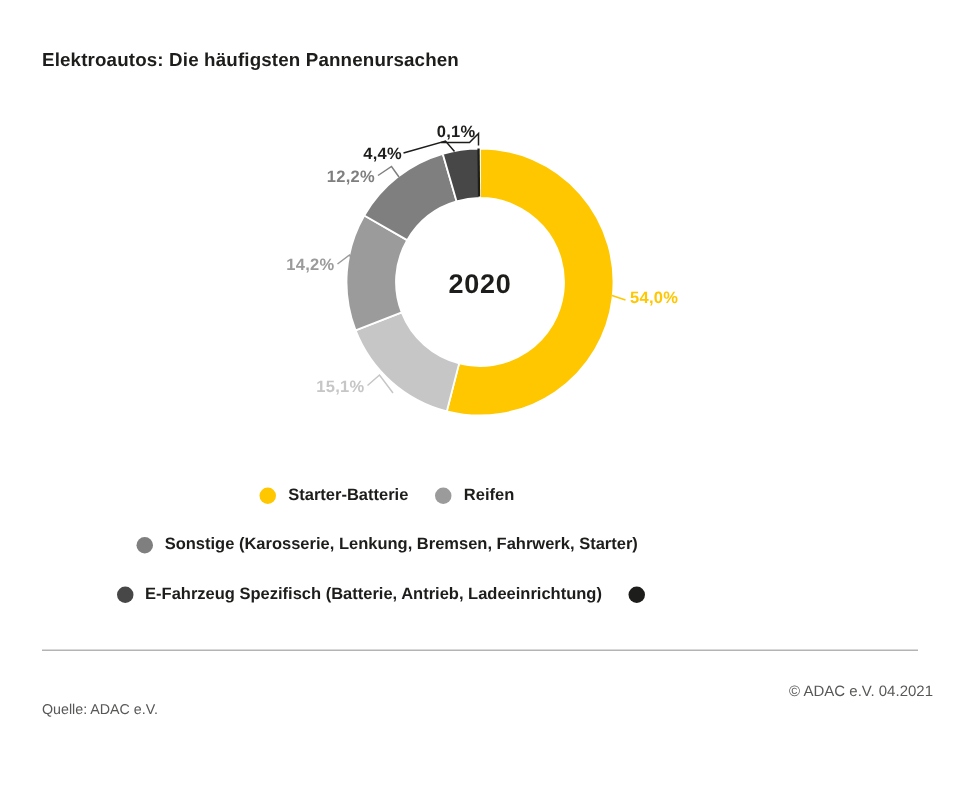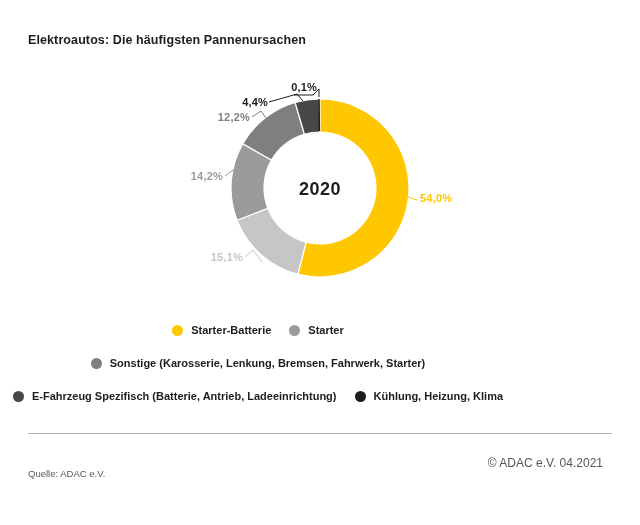--- a/index.html
+++ b/index.html
@@ -13,21 +13,21 @@
   }
   .chart-svg{position:absolute;left:0;top:0;}
   .center-text{font-size:18px;font-weight:700;fill:#1d1d1b;letter-spacing:.5px;}
   .pct-label{font-size:11px;font-weight:700;letter-spacing:.2px;}
   .legend{position:absolute;top:322px;left:0;width:516px;}
   .legend-row{display:flex;justify-content:center;align-items:center;height:16px;margin-bottom:17px;}
   .legend-item{display:flex;align-items:center;margin:0 9px;font-size:11px;font-weight:700;color:#1d1d1b;white-space:nowrap;}
   .dot{width:11px;height:11px;border-radius:50%;margin-right:8px;flex:none;background:#ccc;}
   .rule{position:absolute;left:28px;right:28px;top:433px;height:1px;background:#b4b4b4;}
   .source{position:absolute;left:28px;top:468px;font-size:9.5px;color:#575756;}
-  .copyright{position:absolute;right:37px;top:456px;font-size:12px;color:#575756;}
+  .copyright{position:absolute;right:18px;top:456px;font-size:10px;color:#575756;}
 </style>
 </head>
 <body>
 
 <div class="page">
 
   <h1 class="title">Elektroautos: Die häufigsten Pannenursachen</h1>
 
   <svg class="chart-svg" width="640" height="310" viewBox="0 0 640 310">
     <g id="slices">
@@ -56,37 +56,36 @@
   </svg>
 
   <div class="legend">
     <div class="legend-row">
       <span class="legend-item">
         <span class="dot" style="background: rgb(255, 199, 0);"></span>
         <span>Starter-Batterie</span>
       </span>
       <span class="legend-item">
         <span class="dot" style="background: rgb(155, 155, 155);"></span>
-        <span>Starter</span>
+        <span>Reifen</span>
       </span>
     </div>
     <div class="legend-row">
       <span class="legend-item">
         <span class="dot" style="background: rgb(127, 127, 127);"></span>
         <span>Sonstige (Karosserie, Lenkung, Bremsen, Fahrwerk, Starter)</span>
       </span>
     </div>
     <div class="legend-row">
       <span class="legend-item">
         <span class="dot" style="background: rgb(71, 71, 71);"></span>
         <span>E-Fahrzeug Spezifisch (Batterie, Antrieb, Ladeeinrichtung)</span>
       </span>
       <span class="legend-item">
         <span class="dot" style="background: rgb(29, 29, 27);"></span>
-        <span>Kühlung, Heizung, Klima</span>
       </span>
     </div>
   </div>
 
   <div class="rule"></div>
   <div class="source">Quelle: ADAC e.V.</div>
   <div class="copyright">© ADAC e.V. 04.2021</div>
 
 </div>
 

